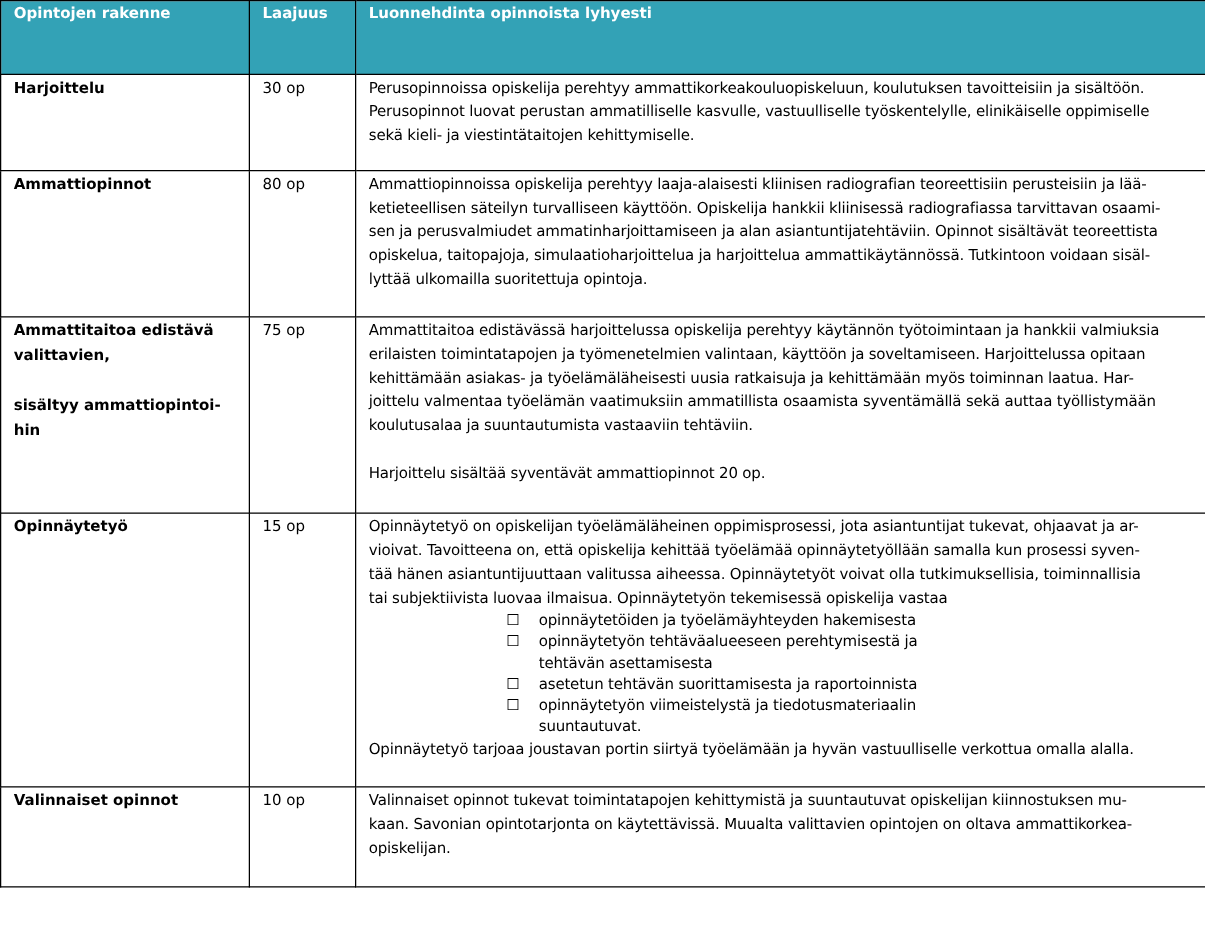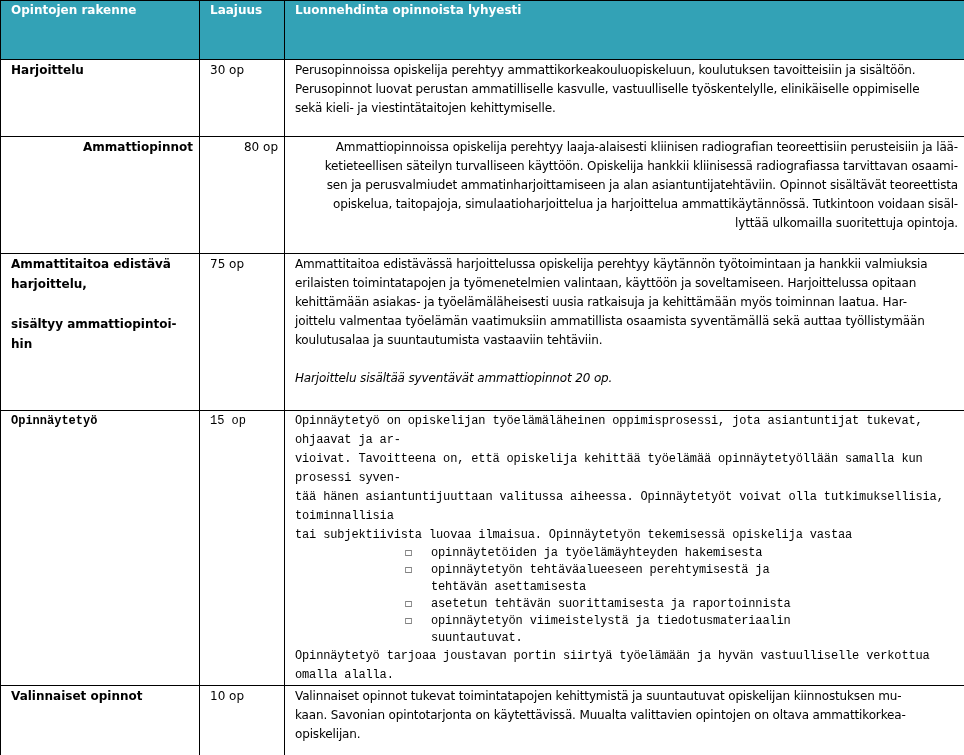--- a/index.html
+++ b/index.html
@@ -10,21 +10,21 @@
   table.studies td, table.studies th { border: 1px solid #000; vertical-align: top;
                   padding: 0; font-size: 12px; line-height: 19px; }
   col.c1 { width: 199px; } col.c2 { width: 85px; } col.c3 { width: 680px; }
   thead th { background: #33a2b6; color: #ffffff; font-weight: bold; text-align: left;
              height: 58px; vertical-align: middle; font-size: 12.5px; }
   thead th .hd { padding-left: 10px; display: block; }
   .name { font-weight: bold; padding: 1px 6px 0 10px; display: block; }
   .ects { padding: 1px 6px 0 10px; display: block; }
   .desc { padding: 1px 6px 0 10px; display: block; letter-spacing: -0.15px; }
   .desc p { margin: 0; }
-  .desc p.gap { margin-top: 19px; font-style: italic; }
+  .desc p.gap { margin-top: 19px; }
   ul.checks { list-style: none; margin: 0; padding: 0 0 0 110px; }
   ul.checks li { position: relative; padding-left: 26px; line-height: 17px; }
   ul.checks li .box { position: absolute; left: 0; top: 0; }
   .spacer { display: block; }
 </style>
 </head>
 <body>
 
 <table class="studies">
   <colgroup>
@@ -56,62 +56,62 @@
         </td>
       <td>
         <div class="desc">
           <p>Perusopinnoissa opiskelija perehtyy ammattikorkeakouluopiskeluun, koulutuksen tavoitteisiin ja sisältöön.</p>
           <p>Perusopinnot luovat perustan ammatilliselle kasvulle, vastuulliselle työskentelylle, elinikäiselle oppimiselle</p>
           <p>sekä kieli- ja viestintätaitojen kehittymiselle.</p>
         </div>
       </td>
     </tr>
 
-    <tr style="height:117px;text-align:right;">
+    <tr style="height:117px;">
       <td>
           <span class="name">Ammattiopinnot</span>
         </td>
       <td>
           <span class="ects">80 op</span>
         </td>
       <td>
         <div class="desc">
           <p>Ammattiopinnoissa opiskelija perehtyy laaja-alaisesti kliinisen radiografian teoreettisiin perusteisiin ja lää-</p>
           <p>ketieteellisen säteilyn turvalliseen käyttöön. Opiskelija hankkii kliinisessä radiografiassa tarvittavan osaami-</p>
           <p>sen ja perusvalmiudet ammatinharjoittamiseen ja alan asiantuntijatehtäviin. Opinnot sisältävät teoreettista</p>
           <p>opiskelua, taitopajoja, simulaatioharjoittelua ja harjoittelua ammattikäytännössä. Tutkintoon voidaan sisäl-</p>
           <p>lyttää ulkomailla suoritettuja opintoja.</p>
         </div>
       </td>
     </tr>
 
     <tr style="height:157px;">
       <td>
         <span class="name">Ammattitaitoa edistävä</span>
-        <span class="name">harjoittelu,</span>
+        <span class="name">valittavien,</span>
         <span class="name spacer">&nbsp;</span>
         <span class="name">sisältyy ammattiopintoi-</span>
         <span class="name">hin</span>
       </td>
       <td>
           <span class="ects">75 op</span>
         </td>
       <td>
         <div class="desc">
           <p>Ammattitaitoa edistävässä harjoittelussa opiskelija perehtyy käytännön työtoimintaan ja hankkii valmiuksia</p>
           <p>erilaisten toimintatapojen ja työmenetelmien valintaan, käyttöön ja soveltamiseen.  Harjoittelussa opitaan</p>
           <p>kehittämään asiakas- ja työelämäläheisesti uusia ratkaisuja ja kehittämään myös toiminnan laatua.  Har-</p>
           <p>joittelu valmentaa työelämän vaatimuksiin ammatillista osaamista syventämällä sekä auttaa työllistymään</p>
           <p>koulutusalaa ja suuntautumista vastaaviin tehtäviin.</p>
           <p class="gap">Harjoittelu sisältää syventävät ammattiopinnot 20 op.</p>
         </div>
       </td>
     </tr>
 
-    <tr style="height:219px;font-family:Liberation Mono, monospace;">
+    <tr style="height:219px;">
       <td>
           <span class="name">Opinnäytetyö</span>
         </td>
       <td>
           <span class="ects">15 op</span>
         </td>
       <td>
         <div class="desc">
           <p>Opinnäytetyö on opiskelijan työelämäläheinen oppimisprosessi, jota asiantuntijat tukevat, ohjaavat ja ar-</p>
           <p>vioivat. Tavoitteena on, että opiskelija kehittää työelämää opinnäytetyöllään samalla kun prosessi syven-</p>

